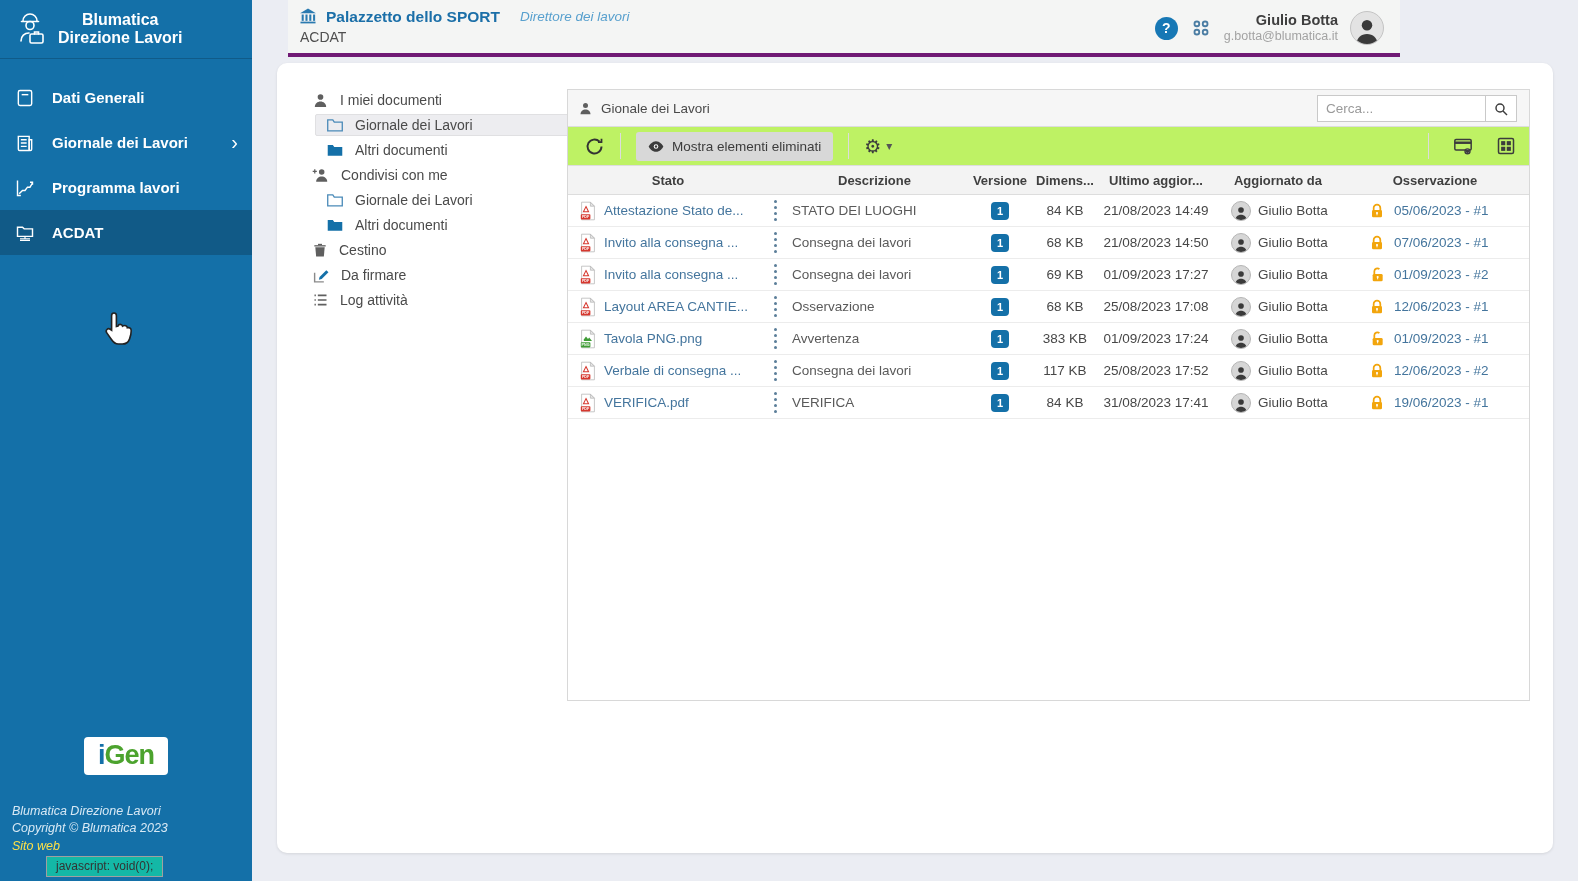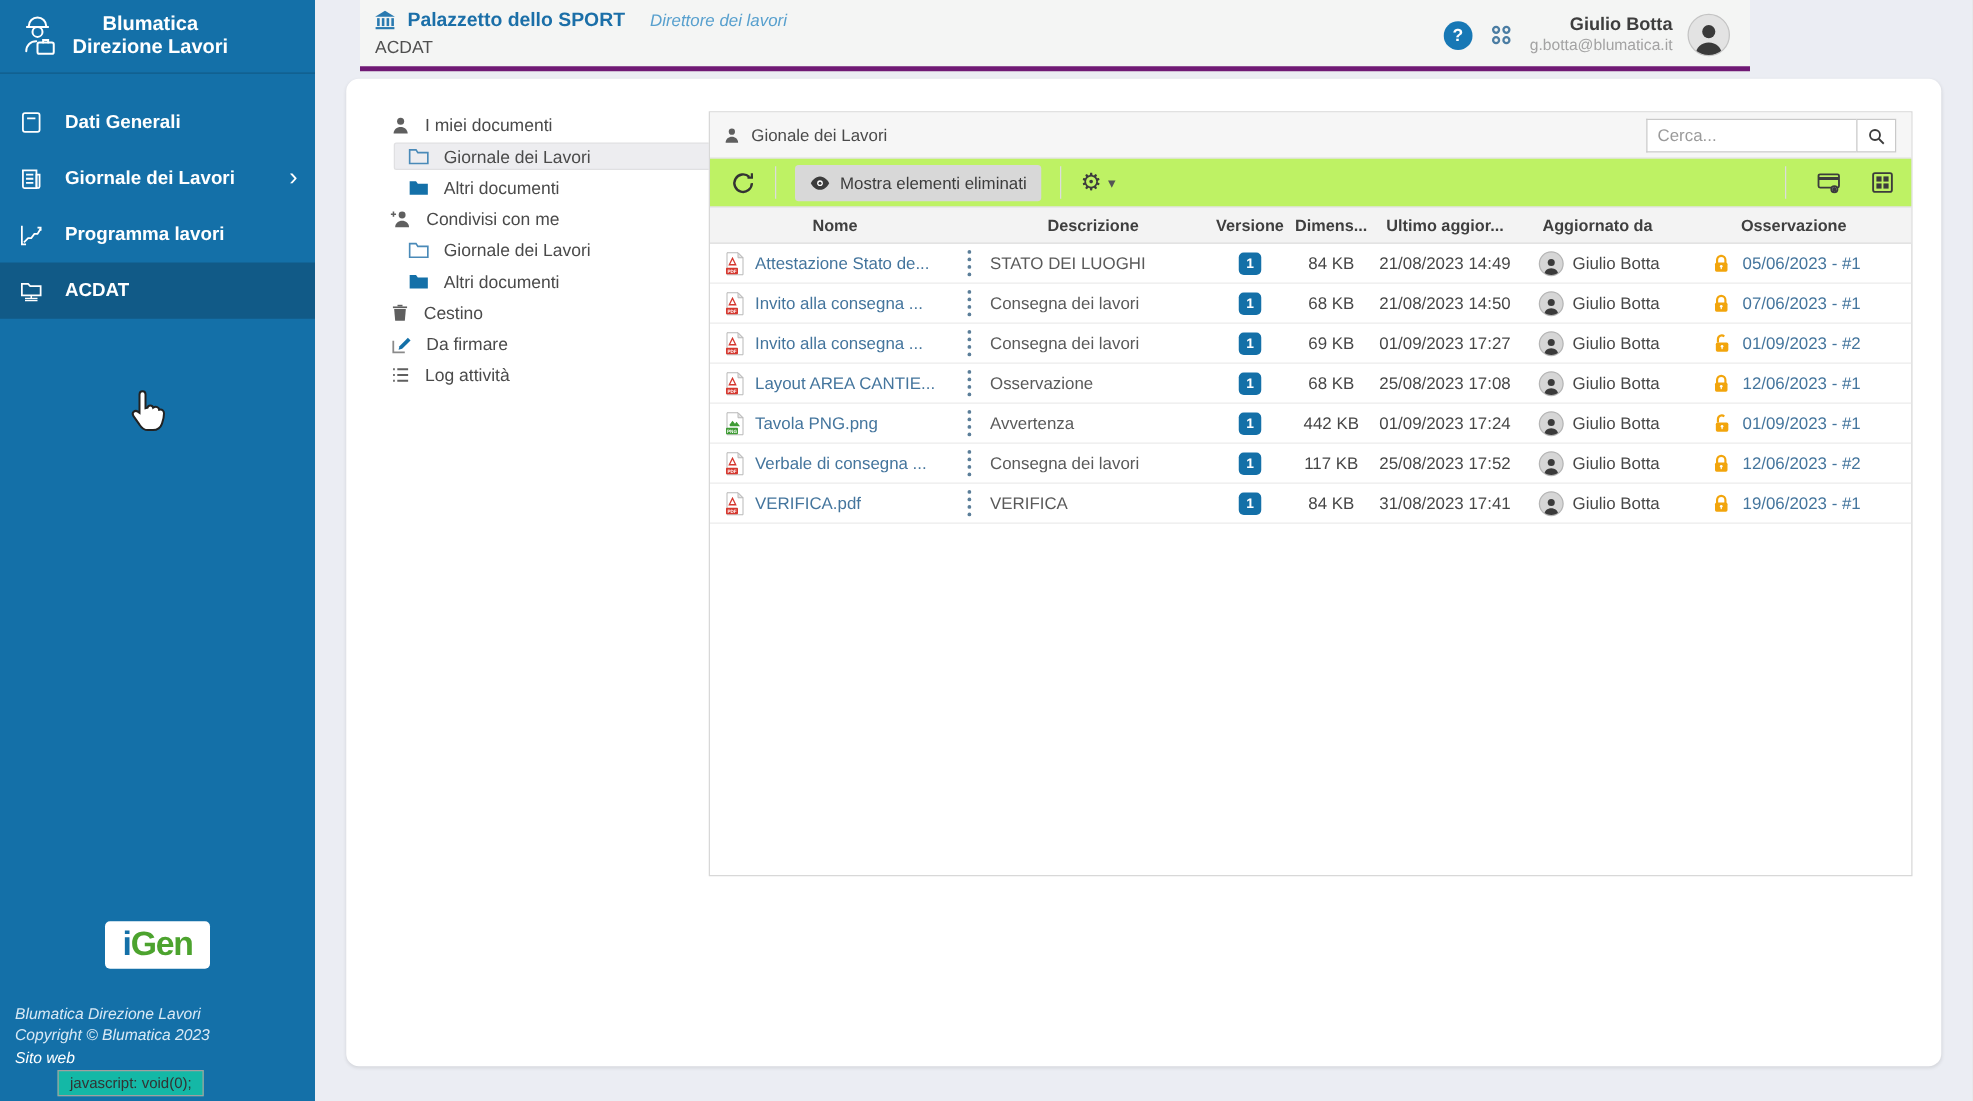--- a/index.html
+++ b/index.html
@@ -11,21 +11,21 @@
   .brand { height:59px; display:flex; align-items:center; gap:10px; padding:0 12px; border-bottom:1px solid rgba(0,0,0,0.18);text-align:center; }
   .brand-text { font-weight:bold; font-size:16px; line-height:1.15; }
   .nav { margin-top:16px; }
   .nav-item { height:45px; display:flex; align-items:center; gap:17px; padding:0 15px; font-weight:600; font-size:15px; cursor:pointer; position:relative; }
   .nav-item.active { background:#115a87; }
   .nav-chevron { position:absolute; right:14px; font-size:20px; font-weight:400; color:#fff; }
   .side-footer { position:absolute; bottom:26px; left:0; width:100%; }
   .igen { width:84px; height:38px; background:#fff; border-radius:4px; margin:0 auto 28px auto; display:flex; align-items:center; justify-content:center; font-weight:bold; font-size:27px; letter-spacing:-1px; }
   .igen .i { color:#1470a8; } .igen .gen { color:#4ca32e; }
   .foot-lines { padding:0 12px; font-size:12.5px; color:#d8e9f5; line-height:1.4;font-style:italic; }
-  .foot-link { color:#ffffff; cursor:pointer; }
+  .foot-link { color:#fde047; cursor:pointer; }
   .statusbar { position:absolute; left:0; bottom:4px; background:#14b8a6; border:1px solid #a0a0a0; padding:2px 9px 3px 9px; font-size:12px; color:#333; z-index:20;margin-left:46px; }
   .cursor-hand { position:absolute; left:102px; top:310px; width:32px; height:38px; z-index:30; }
 
   
   .topbar { position:absolute; left:252px; top:0; width:1112px; height:57px; background:#f4f5f4; border-bottom:4px solid #701a75; z-index:1;margin-left:36px; }
   .tb-left { padding:7px 0 0 10px; }
   .tb-line1 { display:flex; align-items:center; gap:8px; }
   .tb-project { font-weight:bold; font-size:15.5px; color:#1b6fa8; }
   .tb-role { font-style:italic; font-size:13.5px; color:#58a0ce; margin-left:12px; }
   .tb-section { margin:3px 0 0 2px; font-size:14px; color:#4f4f4f; }
@@ -354,21 +354,21 @@
                   <rect x="5.5" y="5.5" width="5.5" height="5.5"></rect>
                   <rect x="13" y="5.5" width="5.5" height="5.5"></rect>
                   <rect x="5.5" y="13" width="5.5" height="5.5"></rect>
                   <rect x="13" y="13" width="5.5" height="5.5"></rect>
                 </svg>
             </span>
           </div>
         </div>
 
         <div class="thead">
-          <div>Nome</div>
+          <div>Stato</div>
           <div></div>
           <div>Descrizione</div>
           <div>Versione</div>
           <div>Dimens...</div>
           <div>Ultimo aggior...</div>
           <div>Aggiornato da</div>
           <div>Osservazione</div>
         </div>
 
         <div class="trow">
@@ -575,21 +575,21 @@
           <div class="c-dots">
               <i></i>
               <i></i>
               <i></i>
               <i></i>
             </div>
           <div class="c-desc">Avvertenza</div>
           <div class="c-ver">
               <span class="badge">1</span>
             </div>
-          <div class="c-size">442 KB</div>
+          <div class="c-size">383 KB</div>
           <div class="c-upd">01/09/2023 17:24</div>
           <div class="c-by">
               <span class="avatar-sm">
                 <svg width="16" height="15" viewBox="0 0 24 24" fill="#3a3a3a">
                   <circle cx="12" cy="8" r="4.5"></circle>
                   <path d="M3 24c0-5 4-8.5 9-8.5s9 3.5 9 8.5z"></path>
                 </svg>
               </span>
               <span>Giulio Botta</span>
             </div>

